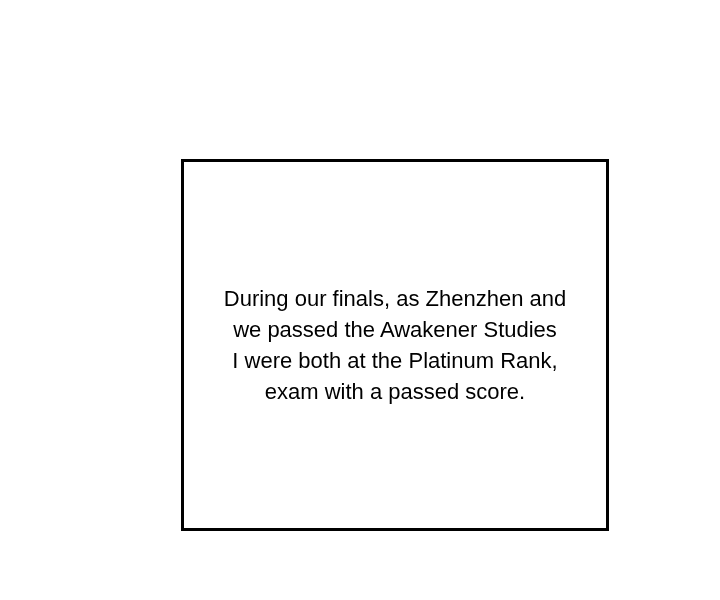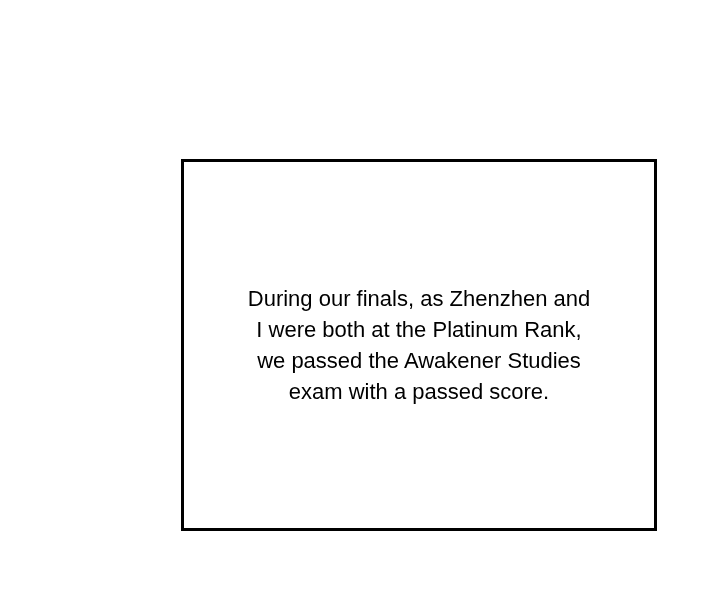--- a/index.html
+++ b/index.html
@@ -16,21 +16,21 @@
   }
   .page {
     position: absolute;
     inset: 0;
     background: #ffffff;
   }
   .caption-panel {
     position: absolute;
     left: 181px;
     top: 159px;
-    width: 476px;
+    width: 428px;
     height: 372px;
     box-sizing: border-box;
     border: 3px solid #000000;
     background: #ffffff;
     display: flex;
     align-items: center;
     justify-content: center;
   }
   .caption-text {
     text-align: center;
@@ -44,18 +44,18 @@
     white-space: nowrap;
   }
 </style>
 </head>
 <body>
 
 <div class="page">
   <div class="caption-panel">
     <div class="caption-text">
       <div class="caption-line">During our finals, as Zhenzhen and</div>
+      <div class="caption-line">we passed the Awakener Studies</div>
       <div class="caption-line">I were both at the Platinum Rank,</div>
-      <div class="caption-line">we passed the Awakener Studies</div>
       <div class="caption-line">exam with a passed score.</div>
     </div>
   </div>
 </div>
 
 </body></html>

